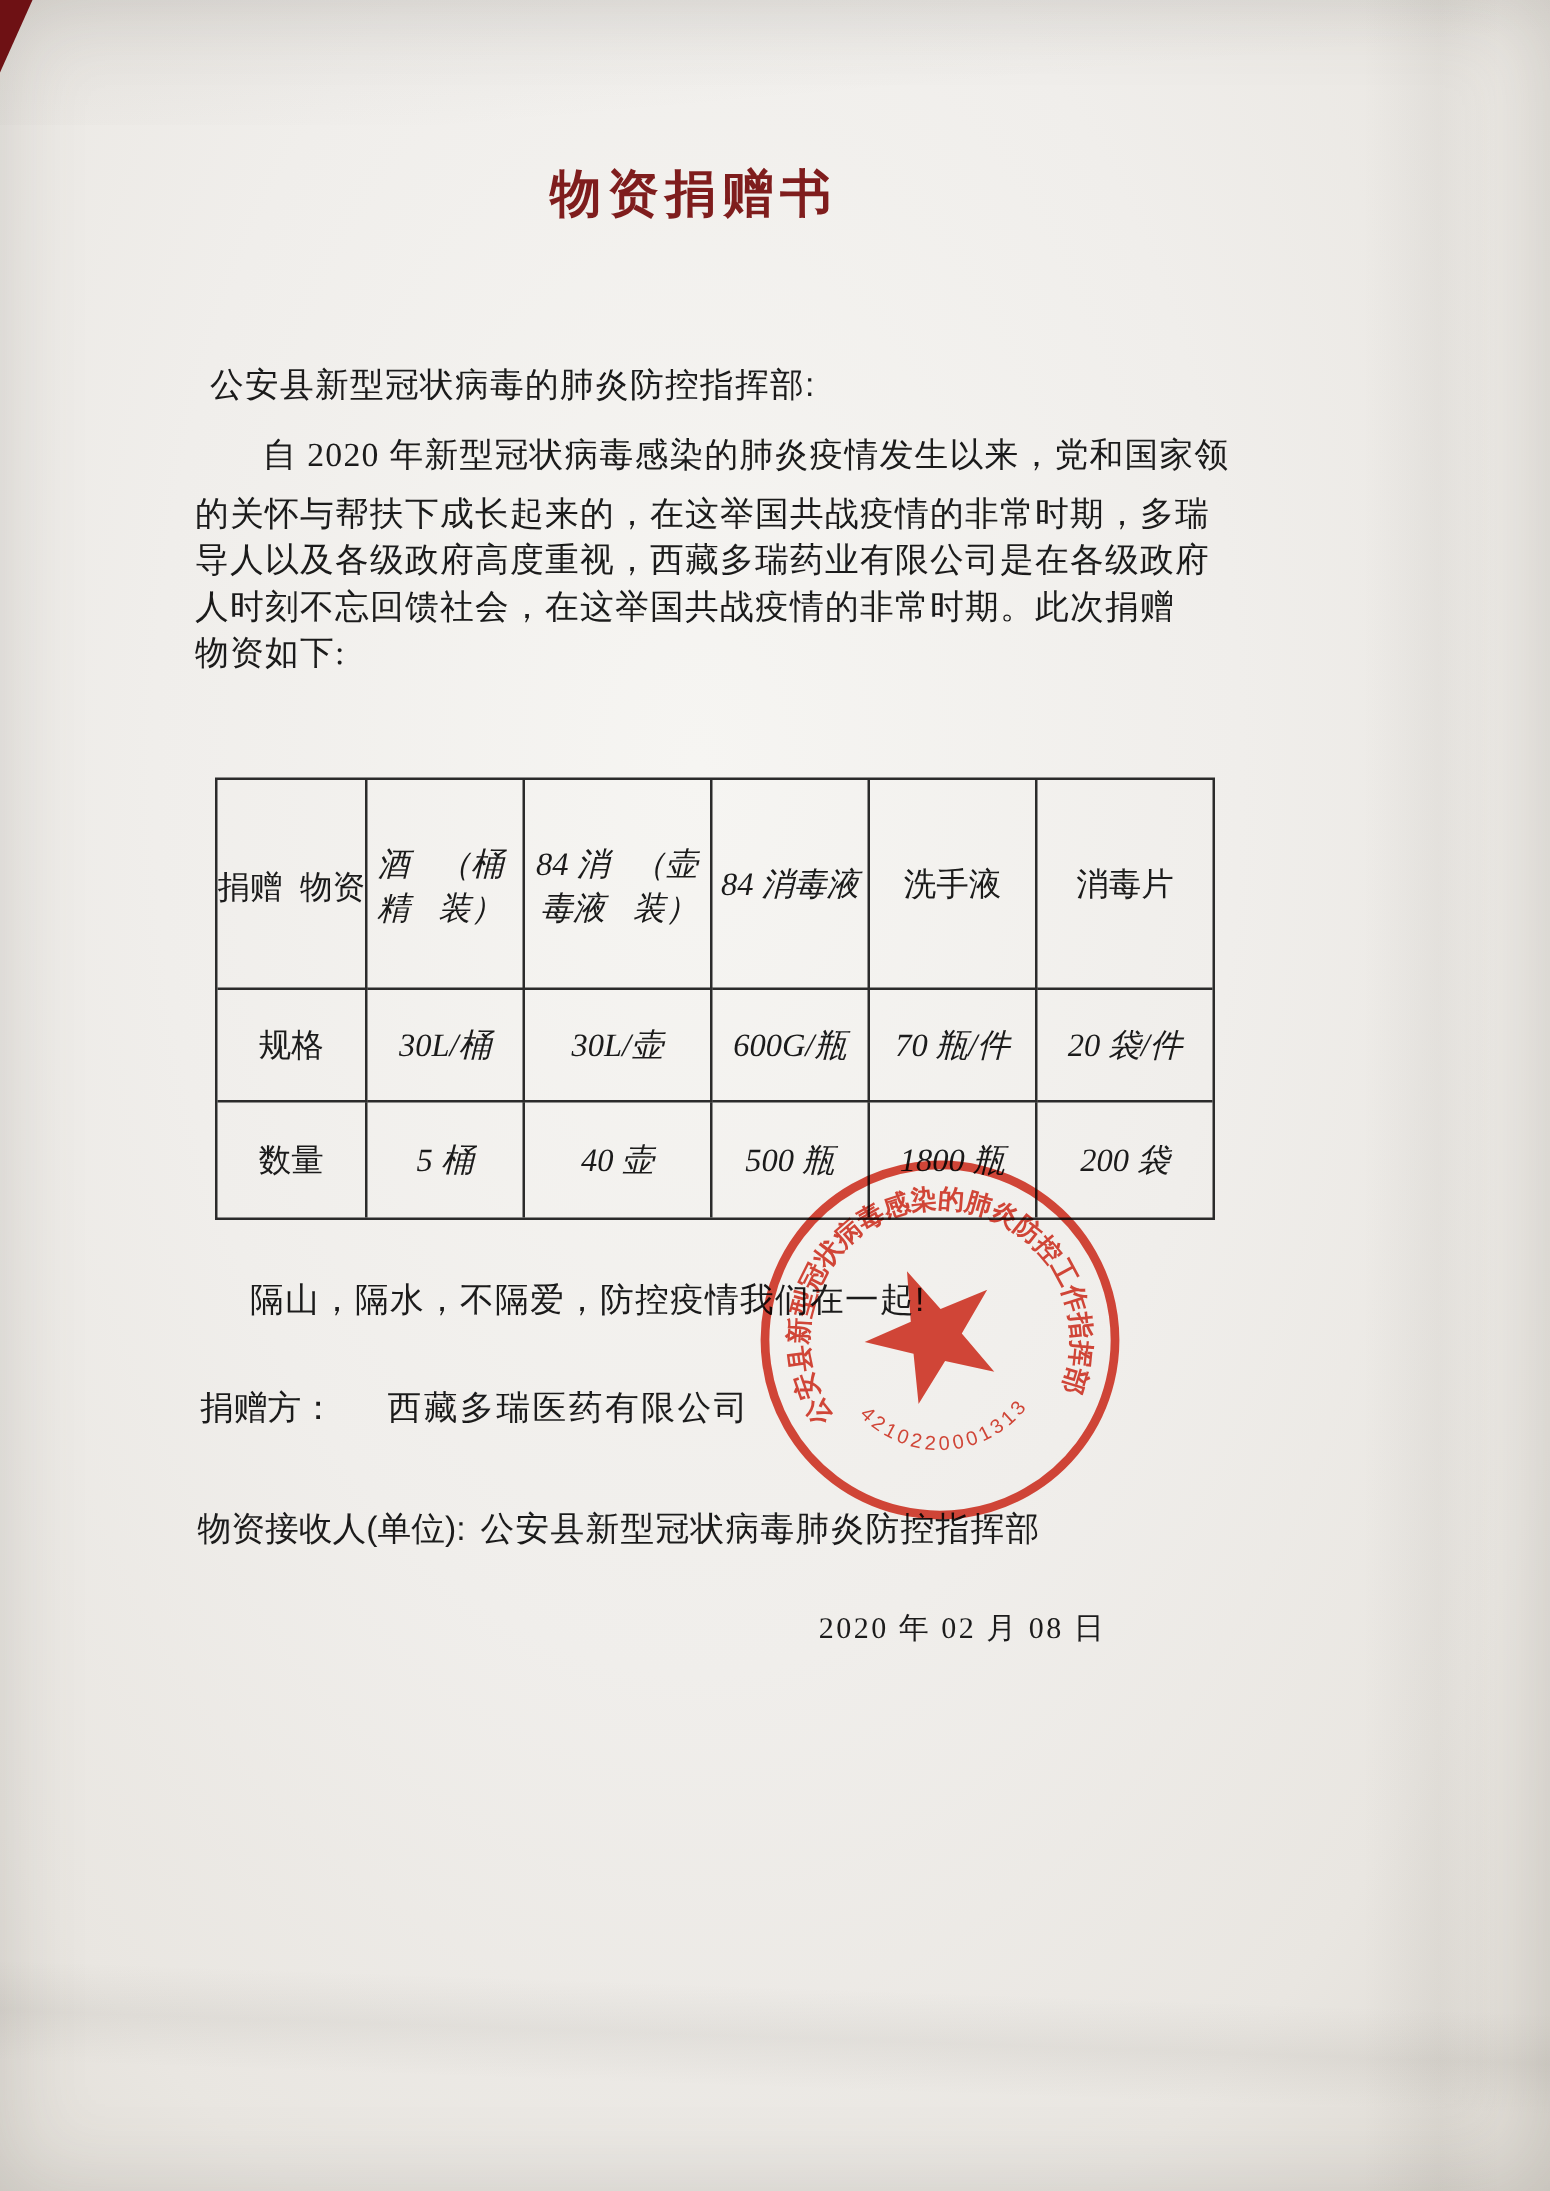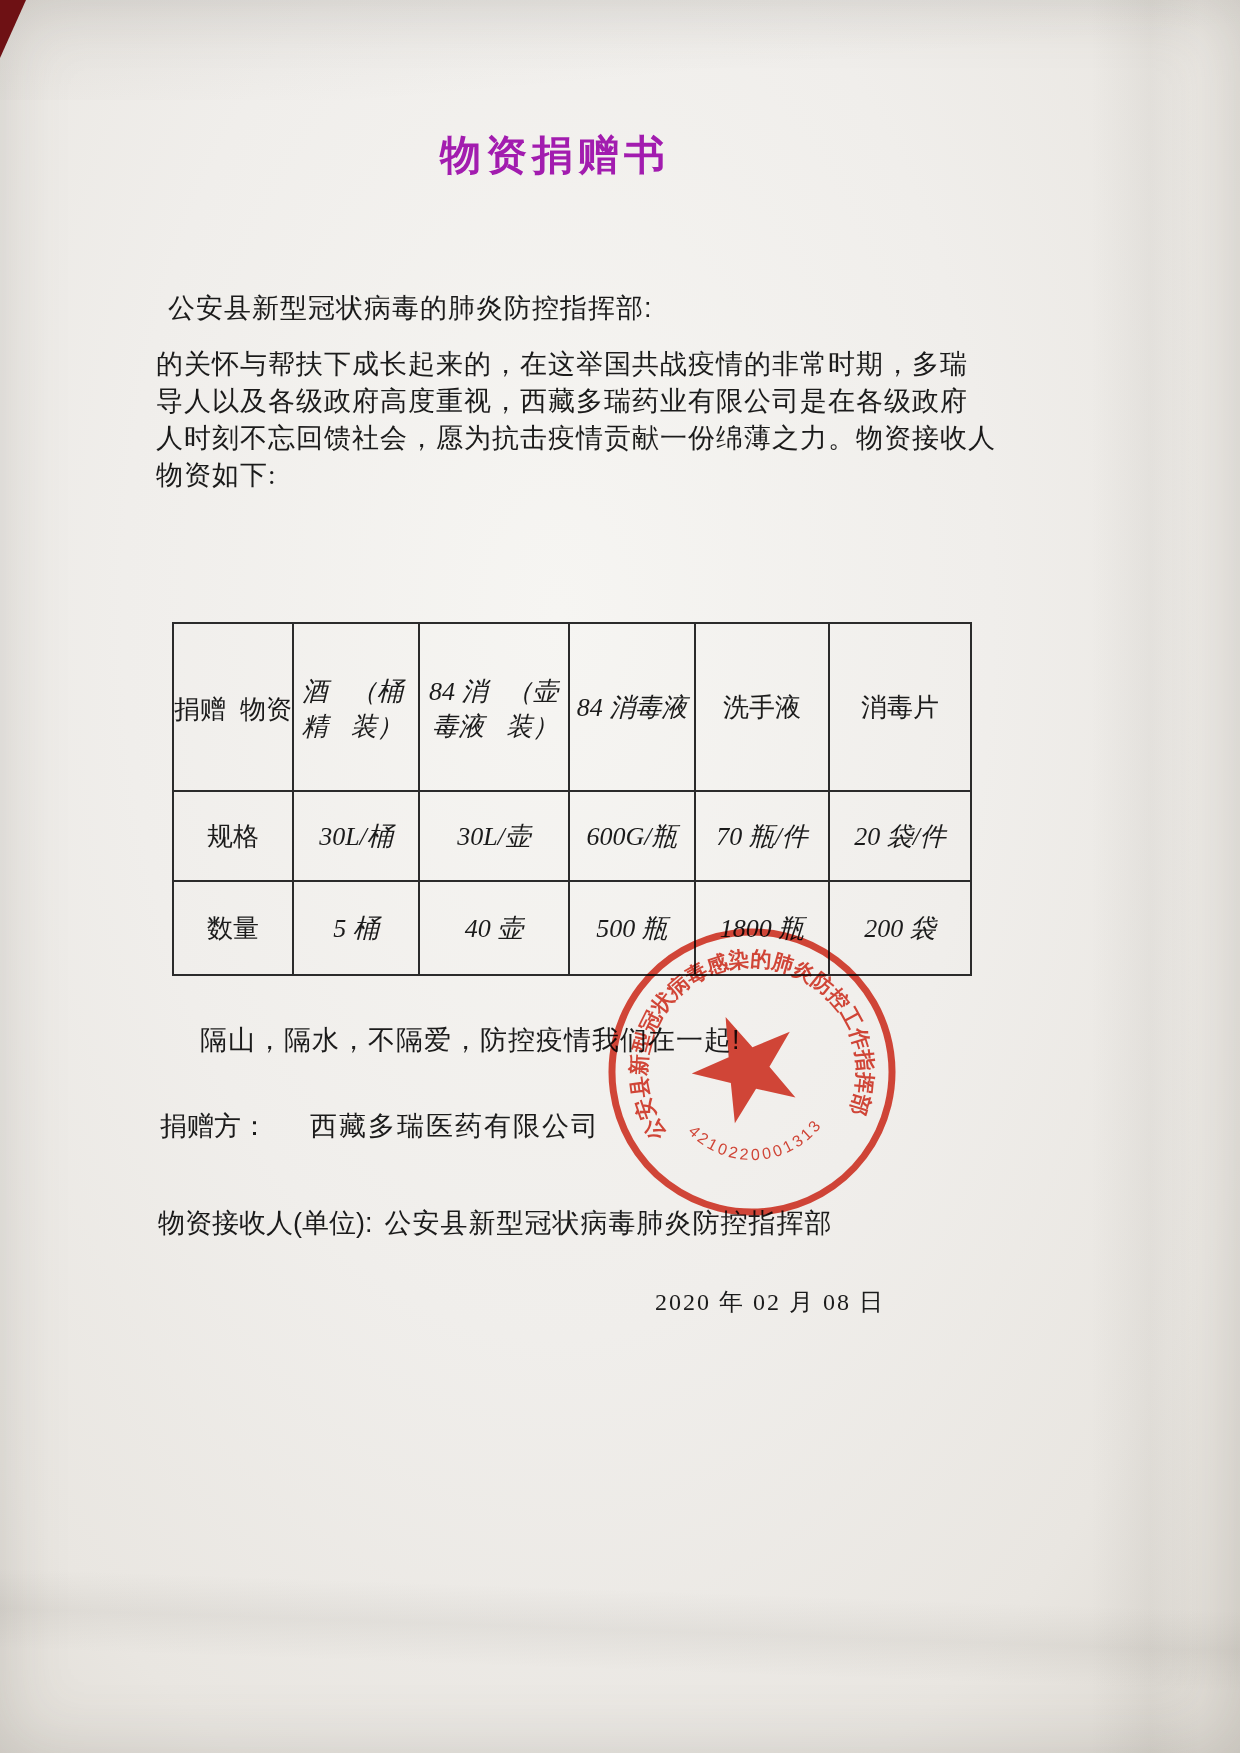--- a/index.html
+++ b/index.html
@@ -21,21 +21,21 @@
                    background:linear-gradient(175deg, rgba(70,60,50,.06), rgba(0,0,0,0) 65%); }
   .crease-right  { position:absolute; top:0; left:1090px; width:110px; height:100%;
                    background:linear-gradient(90deg, rgba(0,0,0,0), rgba(60,55,45,.05) 55%, rgba(0,0,0,0)); }
   .crease-bottom { position:absolute; top:1560px; left:0; width:100%; height:160px;
                    background:linear-gradient(2deg, rgba(0,0,0,0) 35%, rgba(60,55,45,.06) 55%, rgba(0,0,0,0) 75%); }
   .corner-mark   { position:absolute; top:0; left:0; width:0; height:0;
                    border-left:26px solid #6e1114; border-bottom:58px solid transparent; }
 
   .doc-title {
     position:absolute; top:128px; left:0; width:1110px;
-    text-align:center; font-size:41px; font-weight:bold; letter-spacing:5px; color:#a21caf;font-family:Liberation Mono, monospace;
+    text-align:center; font-size:41px; font-weight:bold; letter-spacing:5px; color:#7f1d1d;font-family:Liberation Mono, monospace;
   }
   .salutation { position:absolute; top:290px; left:168px; font-size:27px; letter-spacing:1px; }
   .body-par   { position:absolute; top:346px; left:156px; width:830px; font-size:27px;
                 font-family:"Liberation Serif","Liberation Sans",serif; letter-spacing:1px; }
   .body-par .bline { line-height:37px; white-space:nowrap; }
   .body-par .bline.first { text-indent:54px; margin-bottom:10px; }
 
   .dtable {
     position:absolute; top:622px; left:172px;
     display:grid;
@@ -78,23 +78,24 @@
 <div class="crease-top"></div>
 <div class="crease-right"></div>
 <div class="crease-bottom"></div>
 <div class="corner-mark"></div>
 
 <div class="doc-title">物资捐赠书</div>
 
 <div class="salutation">公安县新型冠状病毒的肺炎防控指挥部:</div>
 
 <div class="body-par">
+  <div class="bline first">自 2020 年新型冠状病毒感染的肺炎疫情发生以来，党和国家领</div>
   <div class="bline">的关怀与帮扶下成长起来的，在这举国共战疫情的非常时期，多瑞</div>
   <div class="bline">导人以及各级政府高度重视，西藏多瑞药业有限公司是在各级政府</div>
-  <div class="bline">人时刻不忘回馈社会，愿为抗击疫情贡献一份绵薄之力。物资接收人</div>
+  <div class="bline">人时刻不忘回馈社会，在这举国共战疫情的非常时期。此次捐赠</div>
   <div class="bline">物资如下:</div>
 </div>
 
 <div class="dtable">
 
   <div class="cell r1 c1 two-line">
     <span>捐赠</span>
     <span>物资</span>
   </div>
   <div class="cell r1 c2 two-line num">

